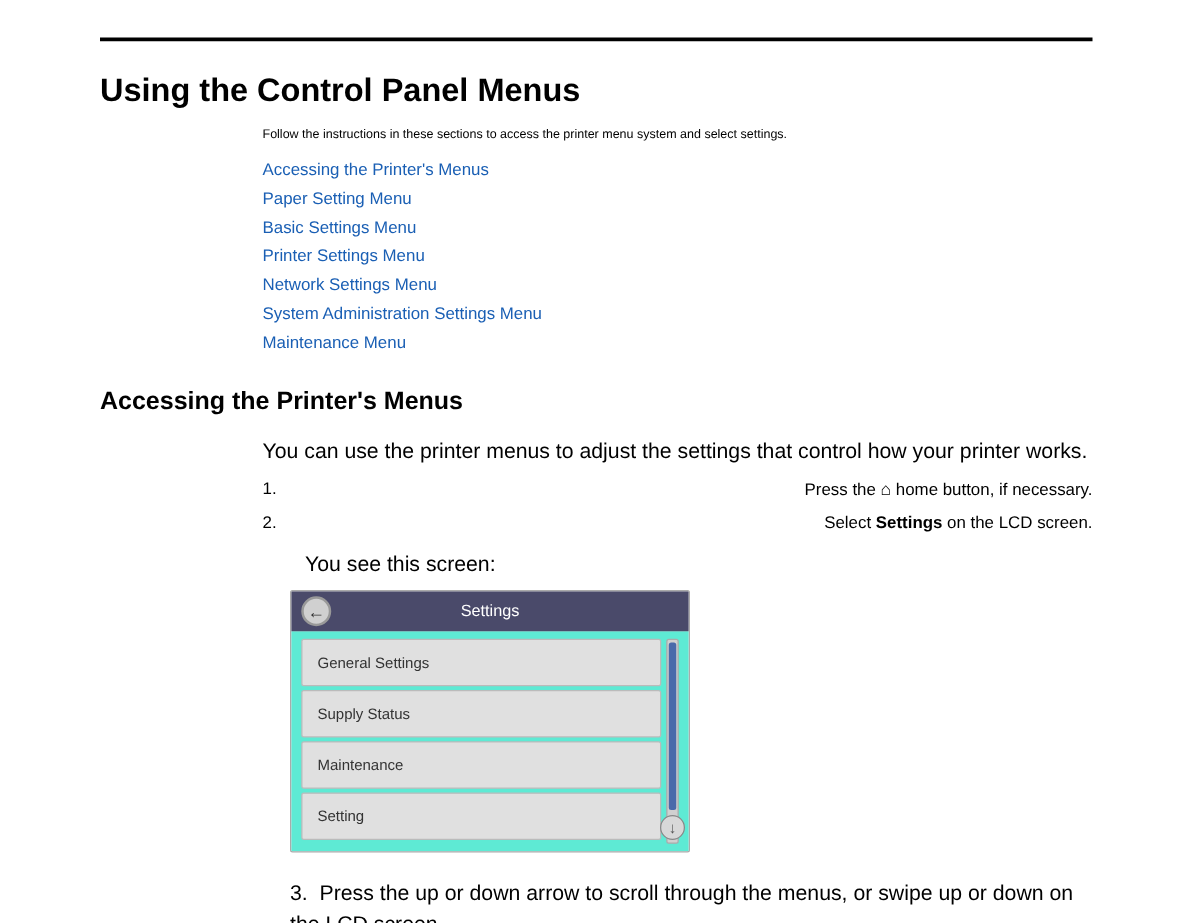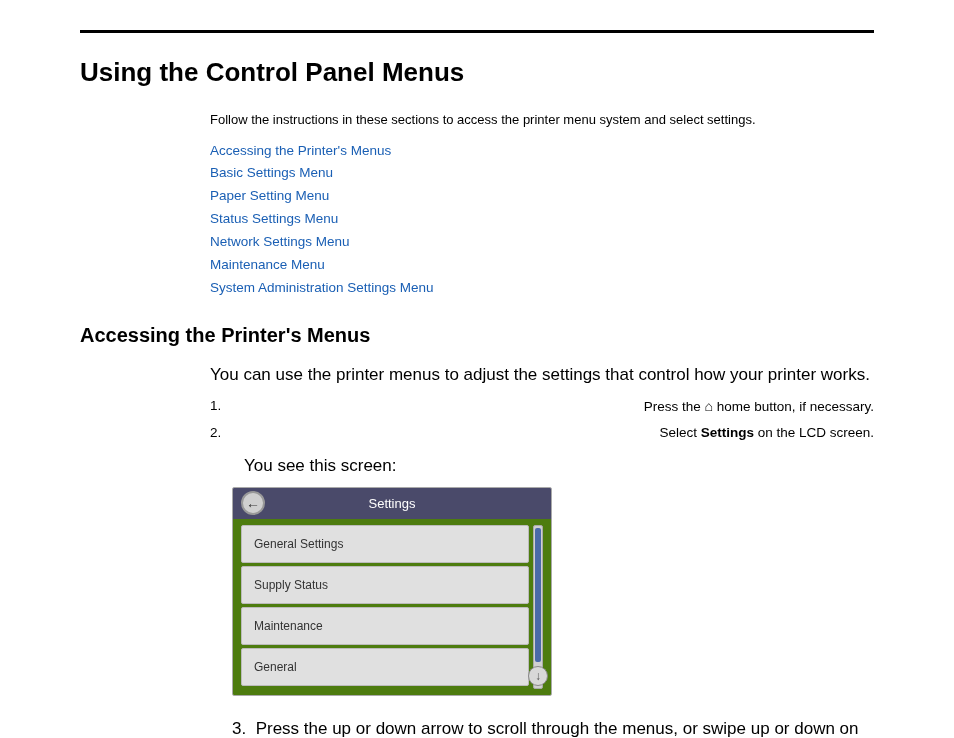--- a/index.html
+++ b/index.html
@@ -24,29 +24,29 @@
     }
 
     .top-border {
       border-top: 3px solid #000000;
       margin-bottom: 20px;
     }
 
     .page-title {
       font-size: 26px;
       font-weight: bold;
-      margin-bottom: 18px;
+      margin-bottom: 8px;
       color: #000000;
     }
 
     .intro-text {
       margin-left: 130px;
       margin-bottom: 10px;
       color: #000000;
-      font-size: 13px;
+      font-size: 10px;
     }
 
     .toc-links {
       margin-left: 130px;
       margin-bottom: 20px;
     }
 
     .toc-links a {
       display: block;
       color: #1a5fb4;
@@ -151,21 +151,21 @@
     }
 
     .header-title {
       flex: 1;
       text-align: center;
       font-size: 13px;
       color: #ffffff;
     }
 
     .lcd-content {
-      background: #4d7c0f;
+      background: #5eead4;
       padding: 6px 8px;
       display: flex;
     }
 
     .menu-items {
       flex: 1;
     }
 
     .menu-item {
       background: #e0e0e0;
@@ -230,26 +230,26 @@
 
   <div class="top-border"></div>
 
   <h1 class="page-title">Using the Control Panel Menus</h1>
 
   <p class="intro-text">Follow the instructions in these sections to access the printer menu system and select settings.</p>
 
   <div class="toc-links">
 
   <a href="#">Accessing the Printer's Menus</a>
+      <a href="#">Paper Setting Menu</a>
       <a href="#">Basic Settings Menu</a>
-      <a href="#">Paper Setting Menu</a>
-      <a href="#">Status Settings Menu</a>
+      <a href="#">Printer Settings Menu</a>
       <a href="#">Network Settings Menu</a>
+      <a href="#">System Administration Settings Menu</a>
       <a href="#">Maintenance Menu</a>
-      <a href="#">System Administration Settings Menu</a>
     </div>
 
   <h2 class="section-title">Accessing the Printer's Menus</h2>
 
   <div class="section-body">
 
     <p>You can use the printer menus to adjust the settings that control how your printer works.</p>
 
     <ol class="steps-list">
       <li>
@@ -275,21 +275,21 @@
             <span class="back-arrow">←</span>
           </div>
           <span class="header-title">Settings</span>
         </div>
         <div class="lcd-content">
           <div class="menu-items">
 
           <div class="menu-item">General Settings</div>
               <div class="menu-item">Supply Status</div>
               <div class="menu-item">Maintenance</div>
-              <div class="menu-item">General</div>
+              <div class="menu-item">Setting</div>
             </div>
           <div class="scrollbar">
             <div class="scroll-track"></div>
             <div class="scroll-down-btn">
               <span>↓</span>
             </div>
           </div>
         </div>
       </div>
     </div>

